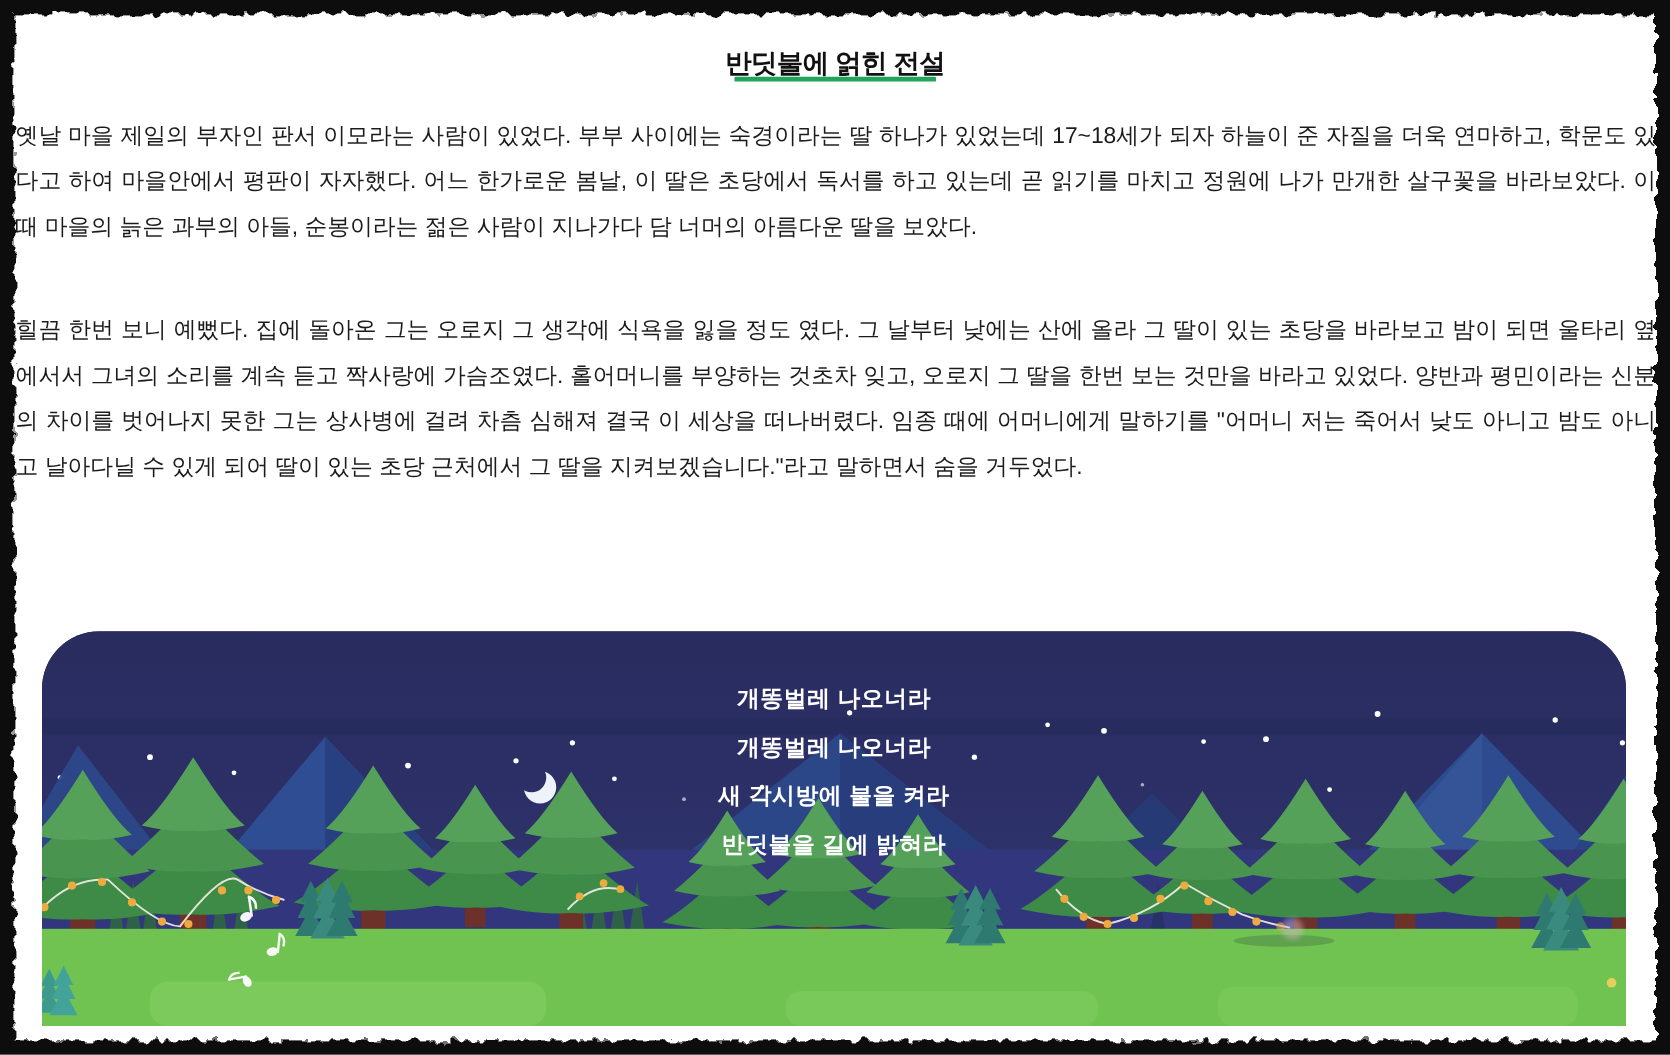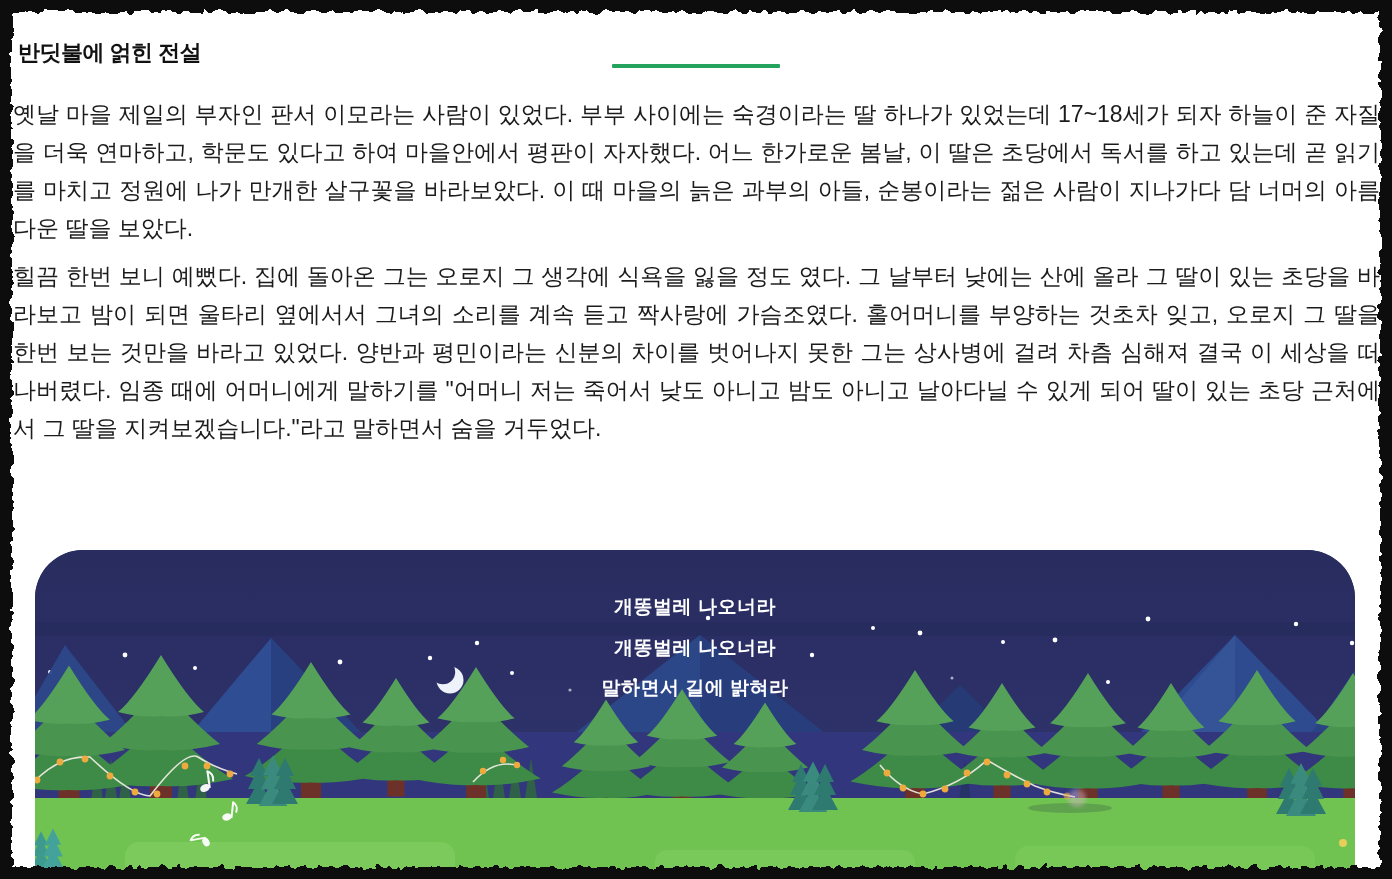--- a/index.html
+++ b/index.html
@@ -1,36 +1,36 @@
 <!DOCTYPE html>
 <html><head>
 <meta charset="utf-8">
 <style>
   html,body{margin:0;padding:0;background:#ffffff;}
   .screen{
     position:relative;width:1392px;height:879px;background:#ffffff;overflow:hidden;
     font-family:"Liberation Sans","DejaVu Sans",sans-serif;color:#1a1a1a;
   }
   .page-title{
-    position:absolute;top:20px;left:0;right:0;margin:18px;text-align:left;
+    position:absolute;top:20px;left:0;right:0;margin:18px;text-align:center;
     font-size:22px;font-weight:800;letter-spacing:-0.5px;color:#111;
   }
   .title-underline{
     position:absolute;top:64px;left:50%;transform:translateX(-50%);
     width:168px;height:4px;border-radius:1px;
   }
   .story-par{
     position:absolute;left:13px;width:1367px;margin:0;
-    font-size:23px;line-height:38px;text-align:justify;word-break:break-all;color:#1b1b1b;
+    font-size:19px;line-height:38px;text-align:justify;word-break:break-all;color:#1b1b1b;
   }
   #par1{top:95px;}
   #par2{top:257px;}
   #par3{top:433px;}
   .banner{
-    position:absolute;left:35px;top:550px;width:1320px;height:329px;
+    position:absolute;left:35px;top:526px;width:1320px;height:329px;
     border-radius:48px 48px 0 0;overflow:hidden;background:#2b2f66;
   }
   .banner svg.scene{position:absolute;inset:0;display:block;}
   .lyrics{
     position:absolute;left:0;right:0;top:37px;text-align:center;
     font-size:19px;line-height:40.5px;font-weight:600;color:#ffffff;letter-spacing:0.5px;
   }
   .frame{position:absolute;inset:0;width:1392px;height:879px;pointer-events:none;z-index:40;}
 </style>
 </head>
@@ -217,21 +217,22 @@
         <use href="#note" transform="translate(192,267) rotate(6) scale(1.05)"></use>
         <use href="#note" transform="translate(171,292) rotate(-100) scale(1.0)"></use>
       </g>
 
       <circle cx="1308" cy="293" r="4" fill="#f2cf5a" opacity="0.9"></circle>
     </svg>
 
     <div class="lyrics">
       <div>개똥벌레 나오너라</div>
       <div>개똥벌레 나오너라</div>
-      <div>말하면서 길에 밝혀라</div>
+      <div>새 각시방에 불을 켜라</div>
+      <div>반딧불을 길에 밝혀라</div>
     </div>
   </div>
 
   <svg class="frame" viewBox="0 0 1392 879">
     <defs>
       <filter id="roughF" x="-5%" y="-5%" width="110%" height="110%">
         <feTurbulence type="fractalNoise" baseFrequency="0.12" numOctaves="2" seed="7" result="n"></feTurbulence>
         <feDisplacementMap in="SourceGraphic" in2="n" scale="10"></feDisplacementMap>
       </filter>
     </defs>

